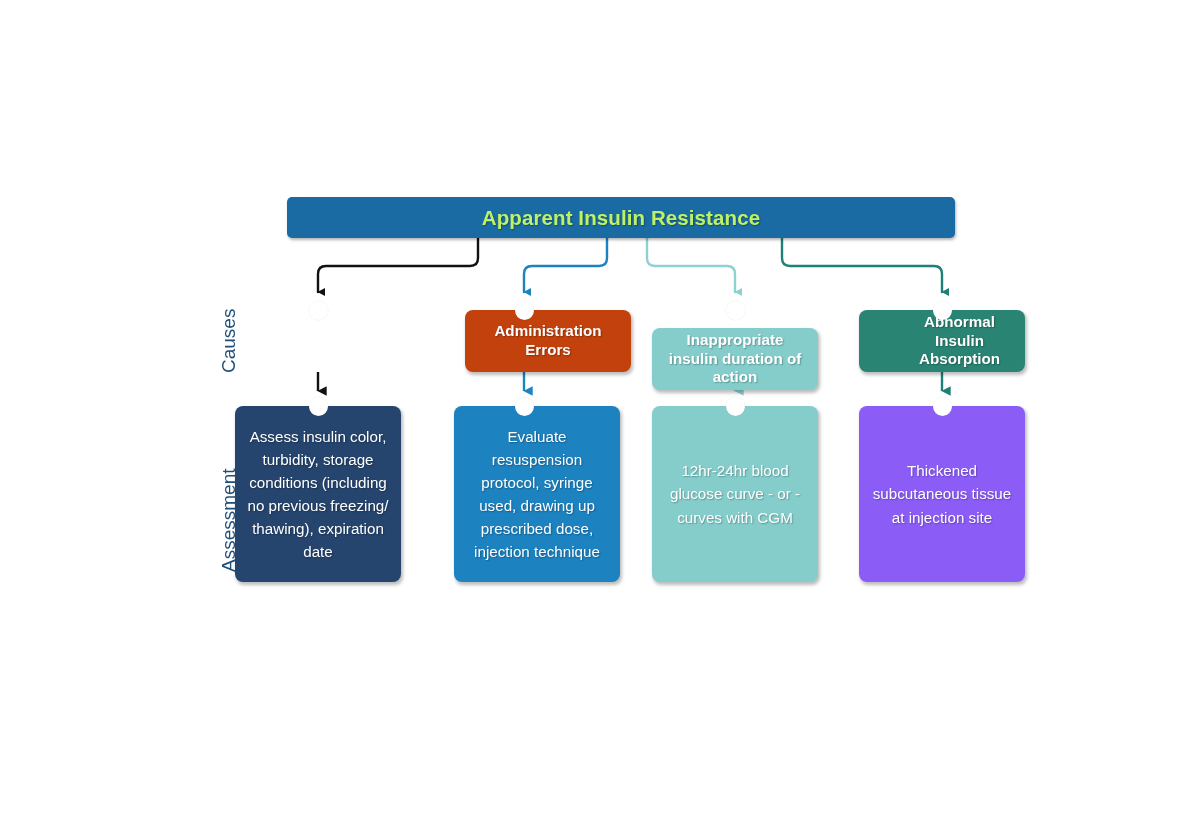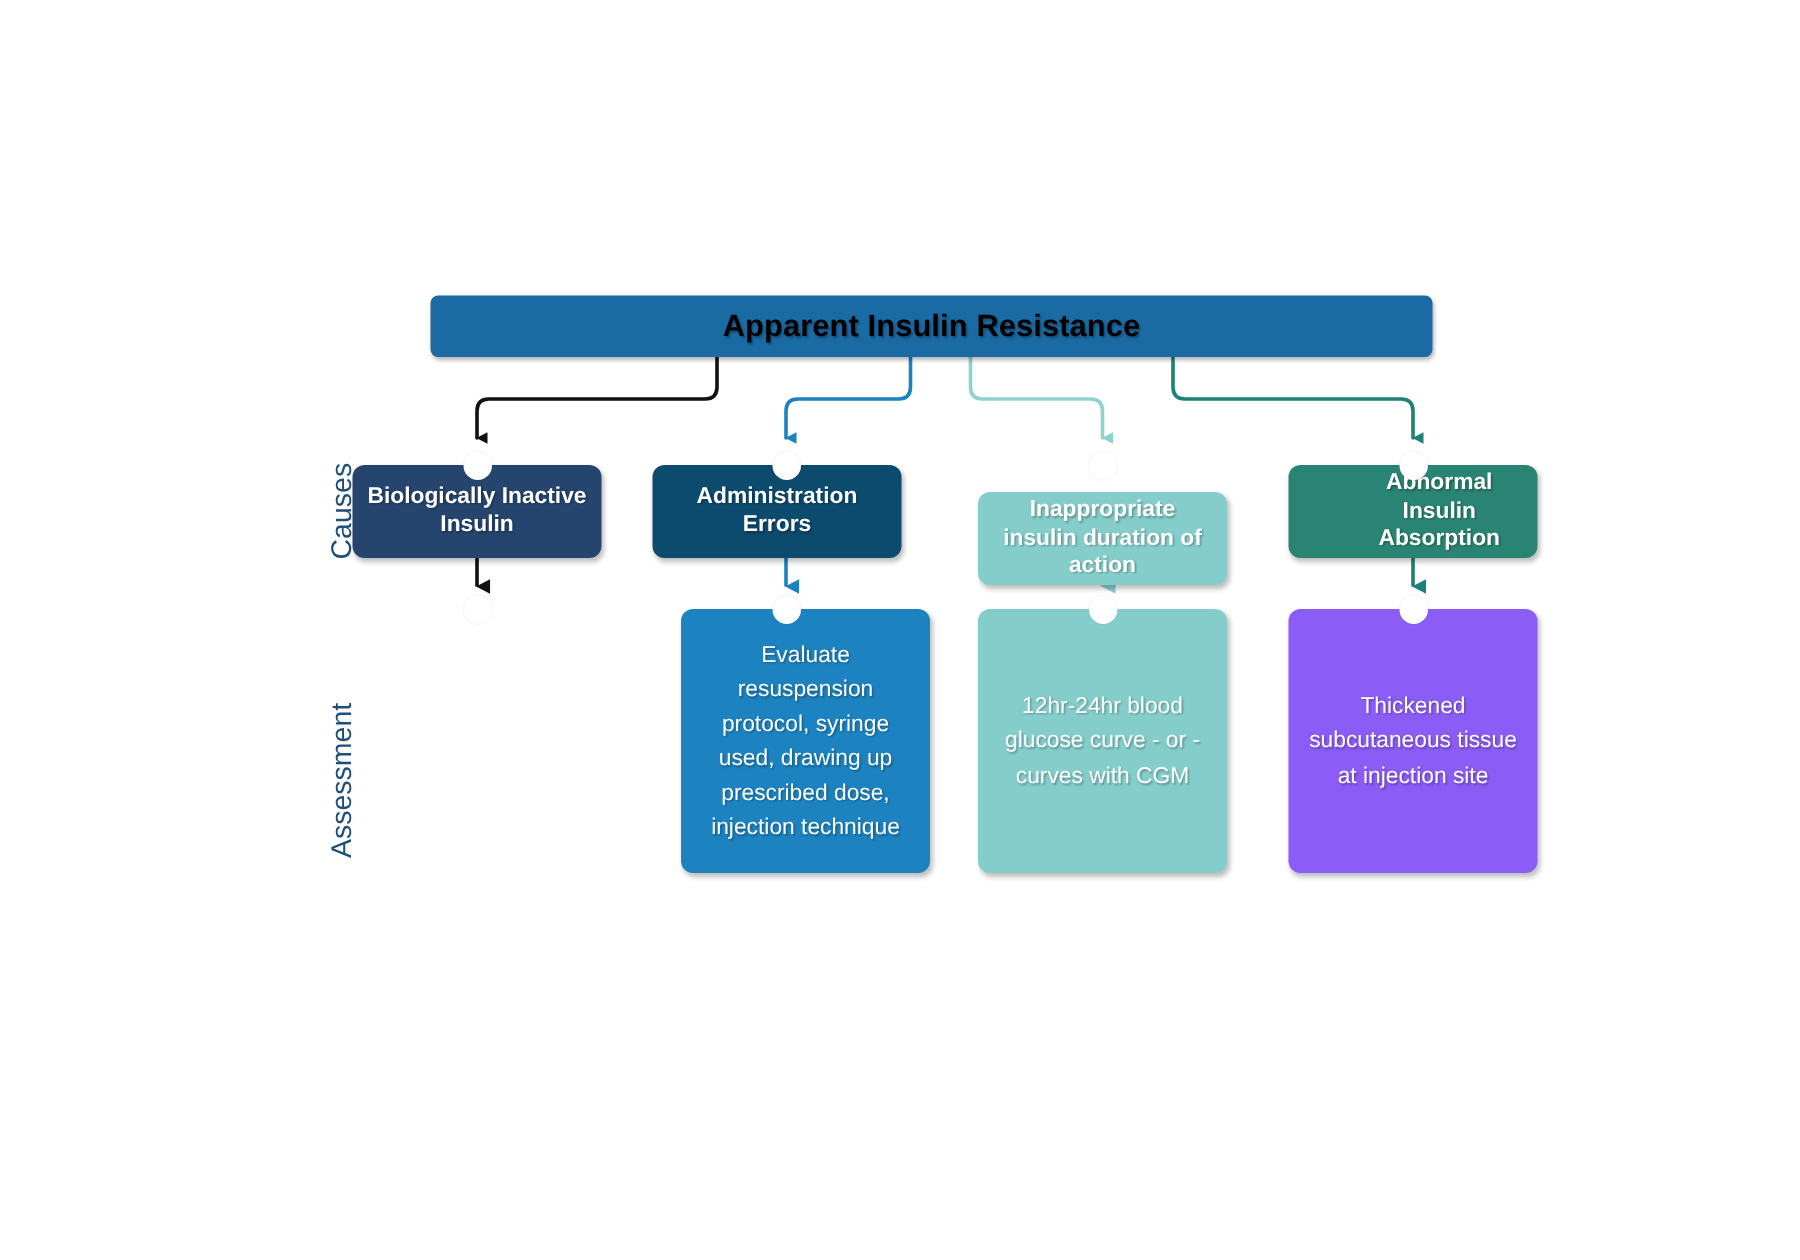--- a/index.html
+++ b/index.html
@@ -15,21 +15,21 @@
   
   .header-bar{
     position:absolute;
     left:287px;top:197px;width:668px;height:41px;
     background:#1a6ba4;
     border-radius:5px;
     box-shadow:1px 2px 3px rgba(0,0,0,0.30);
     display:flex;align-items:center;justify-content:center;
   }
   .header-bar .htxt{
-    color:#000000;
+    color:#bef264;
     font-size:20.5px;
     font-weight:bold;
     letter-spacing:0.1px;
     text-shadow:1px 1px 1.5px rgba(0,0,0,0.30);
     white-space:nowrap;
   }
 
   
   #wires{position:absolute;left:0;top:0;width:1200px;height:840px;pointer-events:none;}
 
@@ -137,48 +137,48 @@
     <path d="M942,372 L942,391" fill="none" stroke="#1d8178" stroke-width="2.4" stroke-linecap="butt" marker-end="url(#bh4)"></path>
   </svg>
 
   <div class="header-bar">
     <span class="htxt">Apparent Insulin Resistance</span>
   </div>
 
   <div class="row-label" id="label-causes">Causes</div>
   <div class="row-label" id="label-assessment">Assessment</div>
 
-  <div class="card cause-card" style="left:235px;top:310px;width:166px;height:62px;background:#25456e;">
-    <span class="ctxt">Biologically Inactive Insulin</span>
-  </div>
   <div class="node-dot" style="left:308.5px;top:300.5px;">
       <span class="inner"></span>
     </div>
 
-  <div class="card cause-card" style="left:435px;top:310px;width:166px;height:62px;background:#0c4a6e;">
+  <div class="card cause-card" style="left:465px;top:310px;width:166px;height:62px;background:#c2410c;">
     <span class="ctxt">Administration Errors</span>
   </div>
   <div class="node-dot" style="left:514.5px;top:300.5px;">
       <span class="inner"></span>
     </div>
 
   <div class="card cause-card" style="left:652px;top:328px;width:166px;height:62px;background:#84cdcb;">
     <span class="ctxt">Inappropriate insulin duration of action</span>
   </div>
   <div class="node-dot" style="left:725.5px;top:300.5px;">
       <span class="inner"></span>
     </div>
 
   <div class="card cause-card" style="left:859px;top:310px;width:166px;height:62px;background:#2a8473;padding-left:35px;">
     <span class="ctxt">Abnormal Insulin Absorption</span>
   </div>
   <div class="node-dot" style="left:932.5px;top:300.5px;">
       <span class="inner"></span>
     </div>
 
+  <div class="card assess-card" style="left:235px;top:406px;width:166px;height:176px;background:#25456e;">
+    <span class="ctxt">Assess insulin color, turbidity, storage conditions (including no previous freezing/ thawing), expiration date</span>
+  </div>
   <div class="node-dot" style="left:308.5px;top:396.5px;">
       <span class="inner"></span>
     </div>
 
   <div class="card assess-card" style="left:441px;top:406px;width:166px;height:176px;background:#1c82c0;margin-left:13px;">
     <span class="ctxt">Evaluate resuspension protocol, syringe used, drawing up prescribed dose, injection technique</span>
   </div>
   <div class="node-dot" style="left:514.5px;top:396.5px;">
       <span class="inner"></span>
     </div>

